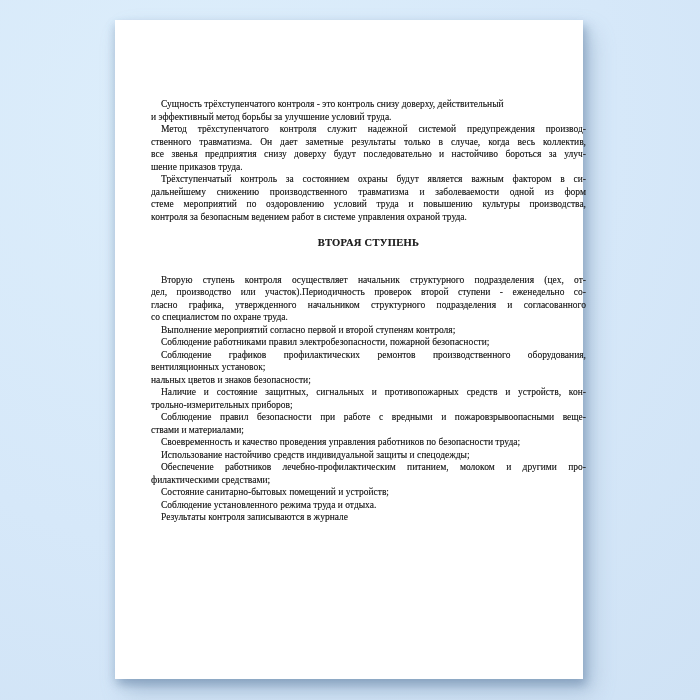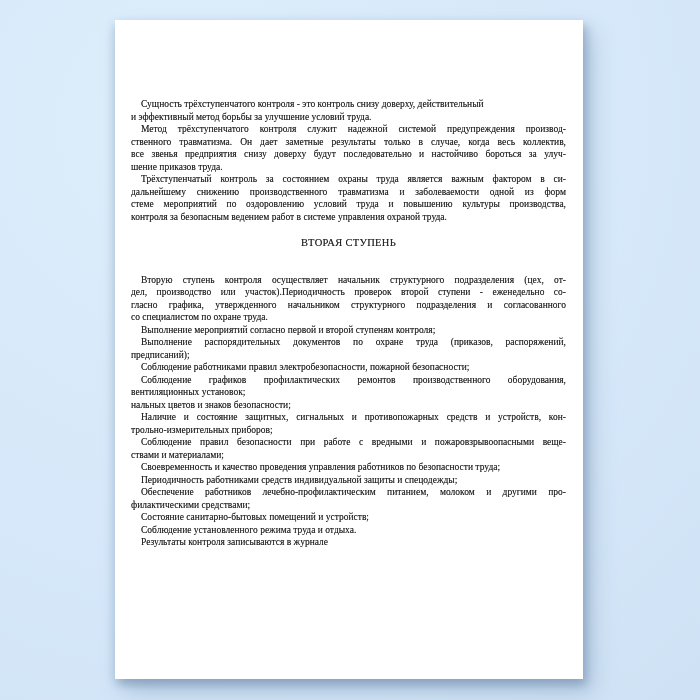--- a/index.html
+++ b/index.html
@@ -18,68 +18,64 @@
     background: radial-gradient(circle at 28% 18%, #ddeefb 0%, var(--bg) 55%, #cfe2f5 100%);
   }
   .page {
     position: absolute; left: 115px; top: 20px; width: 468px; height: 659px;
     background: var(--page);
     box-shadow: 4px 6px 9px rgba(105,135,168,0.45),
                 9px 13px 22px rgba(105,135,168,0.33),
                 -2px 4px 8px rgba(105,135,168,0.20);
   }
   .doc {
-    position: absolute; left: 16px; top: 78px; width: 435px;
+    position: absolute; left: 36px; top: 78px; width: 435px;
     font-size: 9.5px; line-height: 12.5px; color: var(--ink);
     text-shadow: 0 0 0.4px rgba(34,34,34,0.55);
   }
   .para { margin: 0; }
   .line { min-height: 12.5px; text-align: left; }
   .line.just { text-align: justify; text-align-last: justify; }
   .line.first { text-indent: 10px; }
   .heading {
-    text-align: center; font-weight: normal; font-size: 10.5px;
+    text-align: center; font-weight: bold; font-size: 10.5px;
     letter-spacing: 0.3px; margin: 14px 0 24px 0;
   }
 </style>
 </head>
 <body>
 
 <div class="scene">
   <div class="page">
     <div class="doc">
         <div class="para">
           <div class="line first">Сущность трёхступенчатого контроля - это контроль снизу доверху, действительный</div>
           <div class="line">и эффективный метод борьбы за улучшение условий труда.</div>
         </div>
         <div class="para">
           <div class="line first just">Метод трёхступенчатого контроля служит надежной системой предупреждения производ-</div>
           <div class="line just">ственного травматизма. Он дает заметные результаты только в случае, когда весь коллектив,</div>
           <div class="line just">все звенья предприятия снизу доверху будут последовательно и настойчиво бороться за улуч-</div>
           <div class="line">шение приказов труда.</div>
         </div>
         <div class="para">
-          <div class="line first just">Трёхступенчатый контроль за состоянием охраны труда является важным фактором в си-</div>
+          <div class="line first just">Трёхступенчатый контроль за состоянием охраны будут является важным фактором в си-</div>
           <div class="line just">дальнейшему снижению производственного травматизма и заболеваемости одной из форм</div>
           <div class="line just">стеме мероприятий по оздоровлению условий труда и повышению культуры производства,</div>
           <div class="line">контроля за безопасным ведением работ в системе управления охраной труда.</div>
         </div>
         <div class="heading">ВТОРАЯ СТУПЕНЬ</div>
         <div class="para">
           <div class="line first just">Вторую ступень контроля осуществляет начальник структурного подразделения (цех, от-</div>
           <div class="line just">дел, производство или участок).Периодичность проверок второй ступени - еженедельно со-</div>
           <div class="line just">гласно графика, утвержденного начальником структурного подразделения и согласованного</div>
           <div class="line">со специалистом по охране труда.</div>
         </div>
         <div class="para">
           <div class="line first">Выполнение мероприятий согласно первой и второй ступеням контроля;</div>
-        </div>
-        <div class="para">
-          <div class="line first just">Выполнение распорядительных документов по охране труда (приказов, распоряжений,</div>
-          <div class="line">предписаний);</div>
         </div>
         <div class="para">
         </div>
         <div class="para">
           <div class="line first">Соблюдение работниками правил электробезопасности, пожарной безопасности;</div>
         </div>
         <div class="para">
           <div class="line first just">Соблюдение графиков профилактических ремонтов производственного оборудования,</div>
           <div class="line">вентиляционных установок;</div>
         </div>
@@ -91,21 +87,21 @@
           <div class="line">трольно-измерительных приборов;</div>
         </div>
         <div class="para">
           <div class="line first just">Соблюдение правил безопасности при работе с вредными и пожаровзрывоопасными веще-</div>
           <div class="line">ствами и материалами;</div>
         </div>
         <div class="para">
           <div class="line first">Своевременность и качество проведения управления работников по безопасности труда;</div>
         </div>
         <div class="para">
-          <div class="line first">Периодичность работниками средств индивидуальной защиты и спецодежды;</div>
+          <div class="line first">Использование настойчиво средств индивидуальной защиты и спецодежды;</div>
         </div>
         <div class="para">
           <div class="line first just">Обеспечение работников лечебно-профилактическим питанием, молоком и другими про-</div>
           <div class="line">филактическими средствами;</div>
         </div>
         <div class="para">
           <div class="line first">Состояние санитарно-бытовых помещений и устройств;</div>
         </div>
         <div class="para">
           <div class="line first">Соблюдение установленного режима труда и отдыха.</div>

